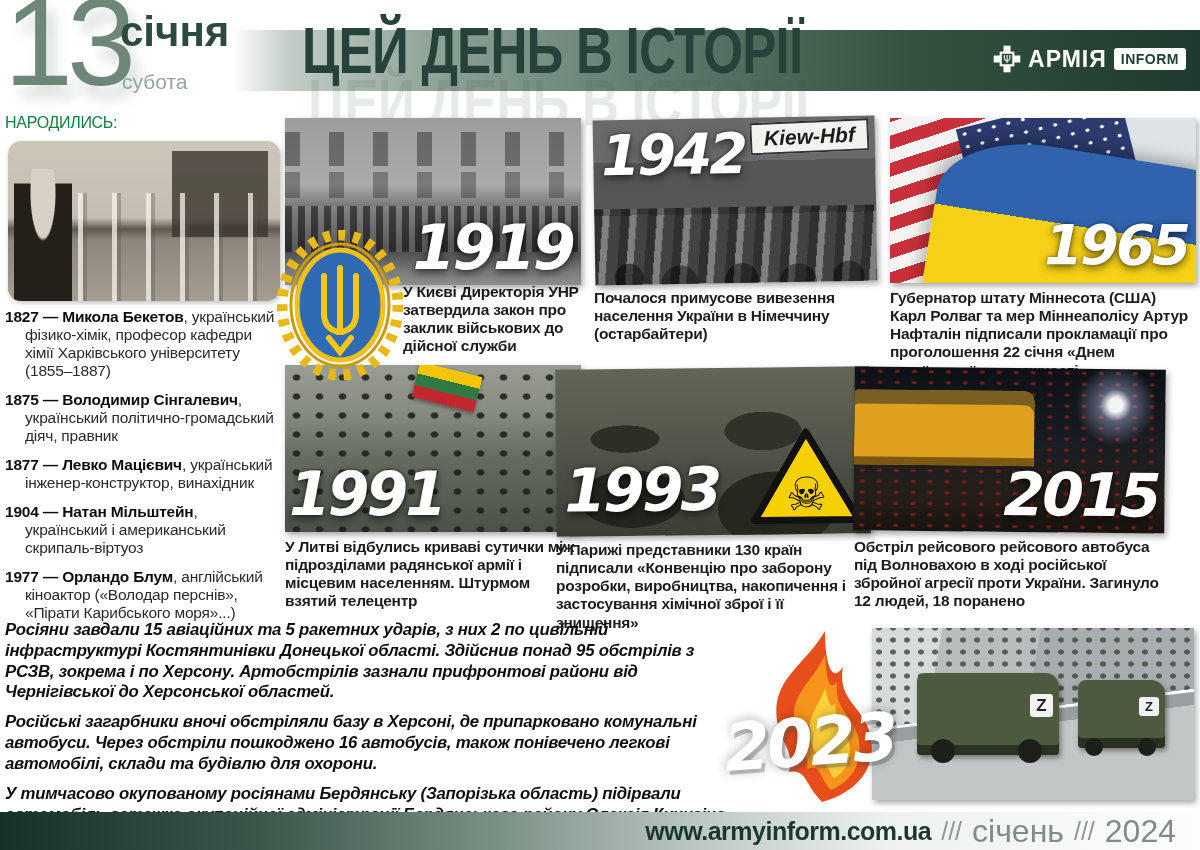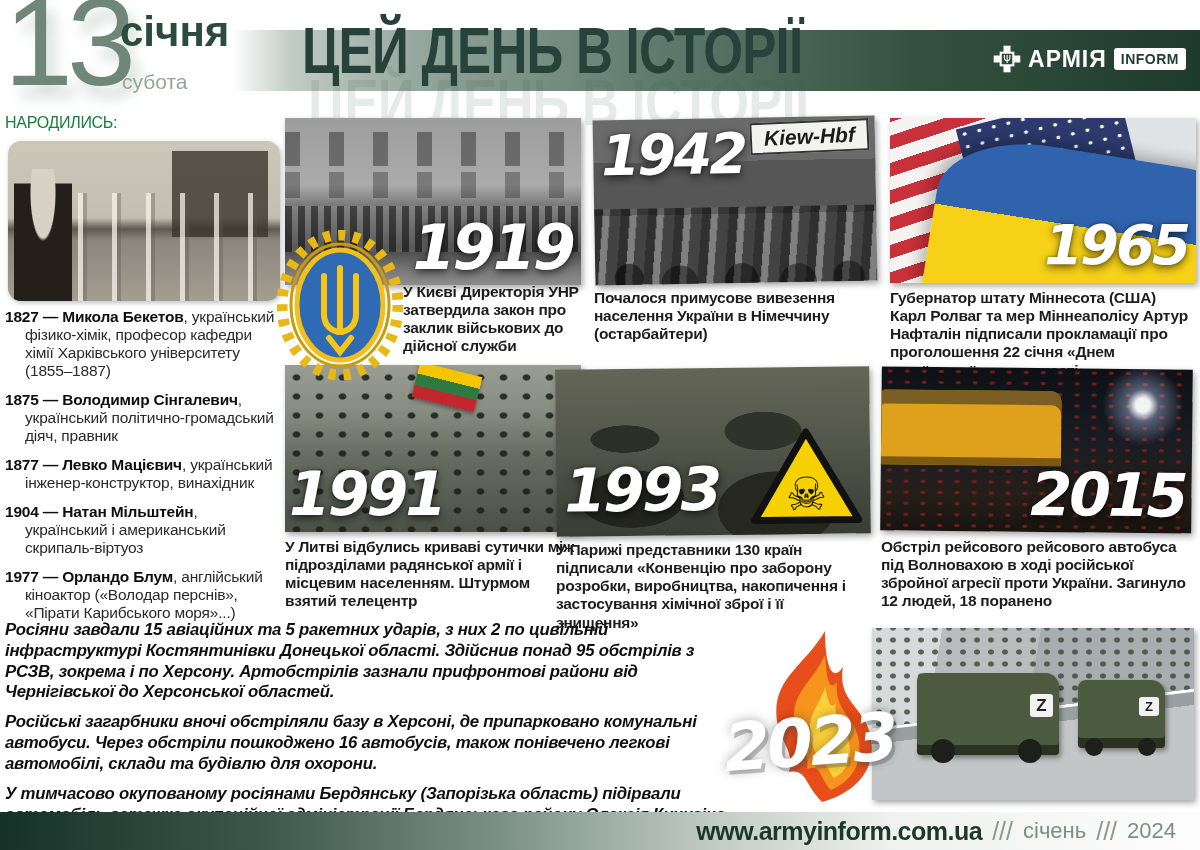--- a/index.html
+++ b/index.html
@@ -126,21 +126,21 @@
   .yr2023{position:absolute;left:724px;top:704px;font-size:66px;font-style:italic;font-weight:800;
      color:#fff;letter-spacing:-3px;transform:rotate(-4deg);font-family:"DejaVu Sans",sans-serif;
      text-shadow:3px 4px 0 rgba(90,90,90,.35),0 0 12px rgba(0,0,0,.35);z-index:6;}
 
   
   .footer{position:absolute;left:0;bottom:0;width:100%;height:38px;
      background:linear-gradient(90deg,#163128 0%,#3d574b 22%,#7d9287 42%,#c3cdc8 60%,#eef1ef 74%,#fdfdfd 100%);
      display:flex;align-items:center;justify-content:flex-end;padding-right:24px;box-sizing:border-box;gap:10px;}
   .f-url{font-size:25px;font-weight:700;color:#1c372c;letter-spacing:-.5px;}
   .f-sep{font-size:25px;color:#8b988f;}
-  .f-month,.f-year{font-size:22px;color:#7e8d85;}
+  .f-month,.f-year{font-size:32px;color:#7e8d85;}
 </style>
 </head>
 <body>
 
 <div class="page">
 
   <div class="day-num">13</div>
   <div class="month">січня</div>
   <div class="weekday">субота</div>
   <div class="band"></div>
@@ -224,21 +224,21 @@
     <div class="ph ph1993">
       <svg class="tri" viewBox="0 0 112 100">
         <polygon points="56,6 108,94 4,94" fill="#f7d000" stroke="#111" stroke-width="7" stroke-linejoin="round"></polygon>
         <text x="56" y="84" font-size="46" text-anchor="middle" fill="#111" font-family="DejaVu Sans">☠</text>
       </svg>
       <div class="yr" style="left:8px;bottom:16px;font-size:60px;">1993</div>
     </div>
     <div class="cap">У Парижі представники 130 країн підписали «Конвенцію про заборону розробки, виробництва, накопичення і застосування хімічної зброї і її знищення»</div>
   </div>
 
-  <div class="card" style="left:881px;top:368px;width:311px;">
+  <div class="card" style="left:854px;top:368px;width:311px;">
     <div class="ph ph2015">
       <div class="bus"></div>
       <div class="yr" style="right:6px;bottom:8px;font-size:60px;">2015</div>
     </div>
     <div class="cap">Обстріл рейсового рейсового автобуса під Волновахою в ході російської збройної агресії проти України. Загинуло 12 людей, 18 поранено</div>
   </div>
 
   <div class="paras">
     <p class="para">Росіяни завдали 15 авіаційних та 5 ракетних ударів, з них 2 по цивільній інфраструктурі Костянтинівки Донецької області. Здійснив понад 95 обстрілів з РСЗВ, зокрема і по Херсону. Артобстрілів зазнали прифронтові райони від Чернігівської до Херсонської областей.</p>
     <p class="para">Російські загарбники вночі обстріляли базу в Херсоні, де припарковано комунальні автобуси. Через обстріли пошкоджено 16 автобусів, також понівечено легкові автомобілі, склади та будівлю для охорони.</p>

